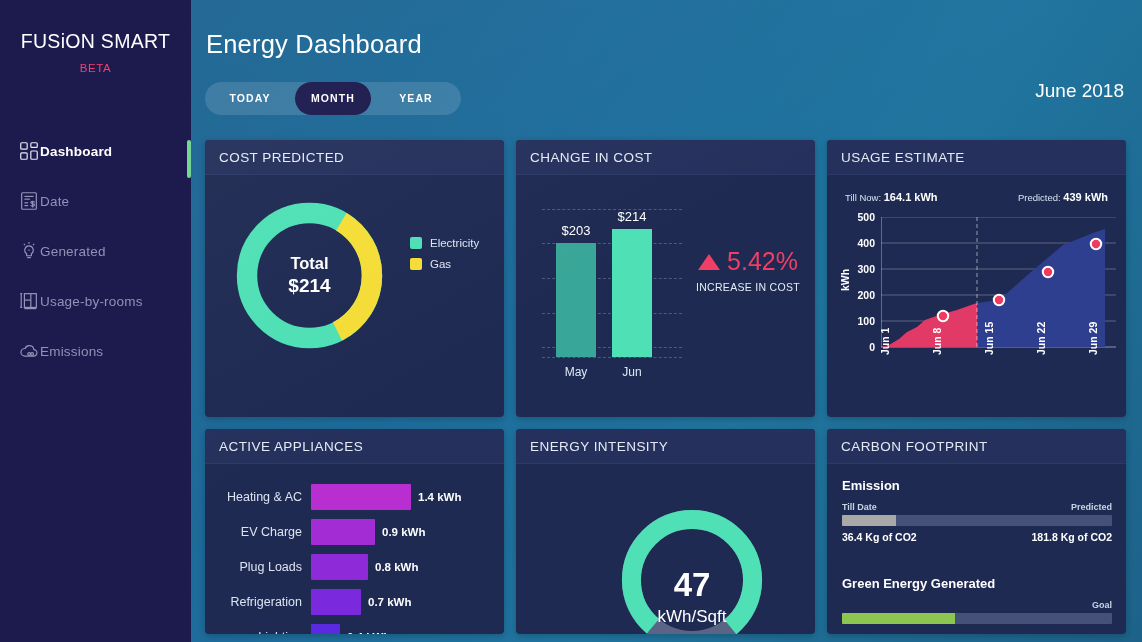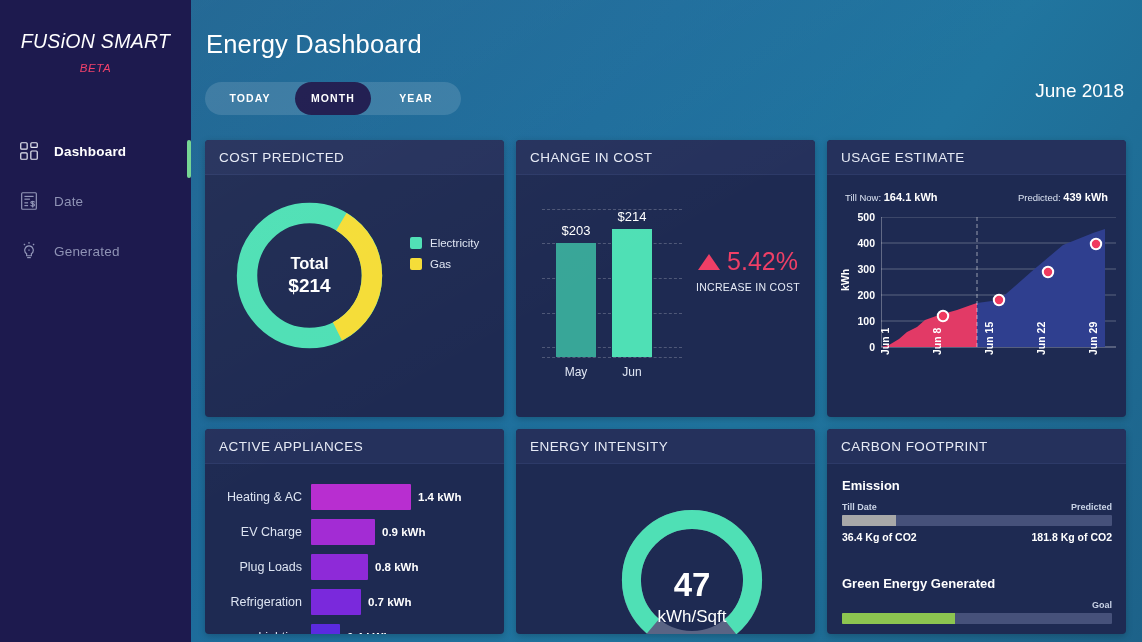--- a/index.html
+++ b/index.html
@@ -12,32 +12,32 @@
   .app { position: relative; width: 1142px; height: 642px; display: flex; }
 
   
   .sidebar {
     width: 191px; height: 642px;
     background: #1d1a4e;
     position: relative;
     flex: 0 0 191px;
     overflow: hidden;
   }
-  .brand { text-align: center; padding-top: 30px; font-style: italic; }
+  .brand { text-align: center; padding-top: 30px; }
   .brand-title {
     color: #ffffff; font-size: 19.5px; letter-spacing: 0.3px; font-weight: 400;
   }
   .brand-beta {
     color: #f2416b; font-size: 11.5px; letter-spacing: 0.6px; margin-top: 9px;
     font-weight: 400;
   }
   .nav { margin-top: 52px; }
   .nav-item {
     display: flex; align-items: center; height: 50px;
-    padding-left: 18px; gap: 14px; position: relative; cursor: pointer;
+    padding-left: 18px; position: relative; cursor: pointer;
   }
   .nav-label { font-size: 13.5px; color: #8f93b5; letter-spacing: 0.2px; }
   .nav-item.active .nav-label { color: #ffffff; font-weight: 700; }
   .nav-item.active .nav-icon svg { stroke: #e9eaf3; }
   .nav-icon { width: 22px; height: 22px; display: block; flex: 0 0 22px; }
   .nav-icon svg { width: 22px; height: 22px; stroke: #9296b8; fill: none; stroke-width: 1.3; }
   .active-bar {
     position: absolute; right: 0; top: 140px;
     width: 4px; height: 38px; background: #76d694; border-radius: 2px;
   }
@@ -223,21 +223,45 @@
               <line x1="10" y1="19.2" x2="14" y2="19.2"></line>
               <line x1="12" y1="2.2" x2="12" y2="4.2"></line>
               <line x1="6.4" y1="4.3" x2="7.6" y2="5.7"></line>
               <line x1="17.6" y1="4.3" x2="16.4" y2="5.7"></line>
               <line x1="11.3" y1="11" x2="12.7" y2="11"></line>
             </svg>
         </span>
         <span class="nav-label">Generated</span>
       </div>
 
-
+      <div class="nav-item">
+        <span class="nav-icon">
+          <svg viewBox="0 0 24 24">
+              <rect x="7" y="4" width="13" height="15"></rect>
+              <line x1="7" y1="11" x2="14" y2="11"></line>
+              <line x1="14" y1="4" x2="14" y2="19"></line>
+              <line x1="3.5" y1="4" x2="3.5" y2="19"></line>
+              <line x1="2.4" y1="4" x2="4.6" y2="4"></line>
+              <line x1="2.4" y1="19" x2="4.6" y2="19"></line>
+              <line x1="7" y1="20.3" x2="20" y2="20.3"></line>
+            </svg>
+        </span>
+        <span class="nav-label">Usage-by-rooms</span>
+      </div>
+
+      <div class="nav-item">
+        <span class="nav-icon">
+          <svg viewBox="0 0 24 24">
+              <path d="M7 17.5h10a3.5 3.5 0 0 0 .3-7 5 5 0 0 0-9.6-1.2A3.6 3.6 0 0 0 7 17.5z"></path>
+              <circle cx="12.2" cy="15.2" r="1.5"></circle>
+              <circle cx="15.4" cy="15.2" r="1.5"></circle>
+            </svg>
+        </span>
+        <span class="nav-label">Emissions</span>
+      </div>
     </div>
 
     <div class="active-bar"></div>
   </div>
 
   <div class="main">
     <div class="page-title">Energy Dashboard</div>
 
     <div class="period">
       <div class="period-opt">TODAY</div>

